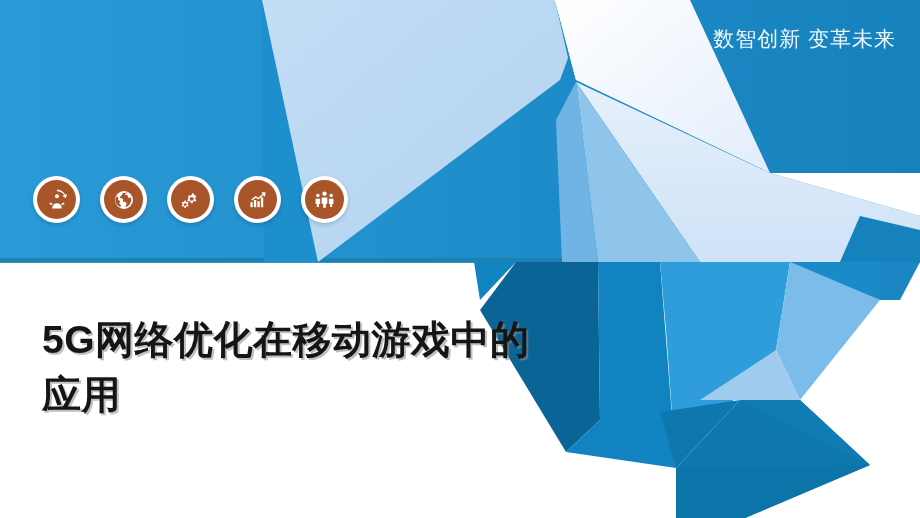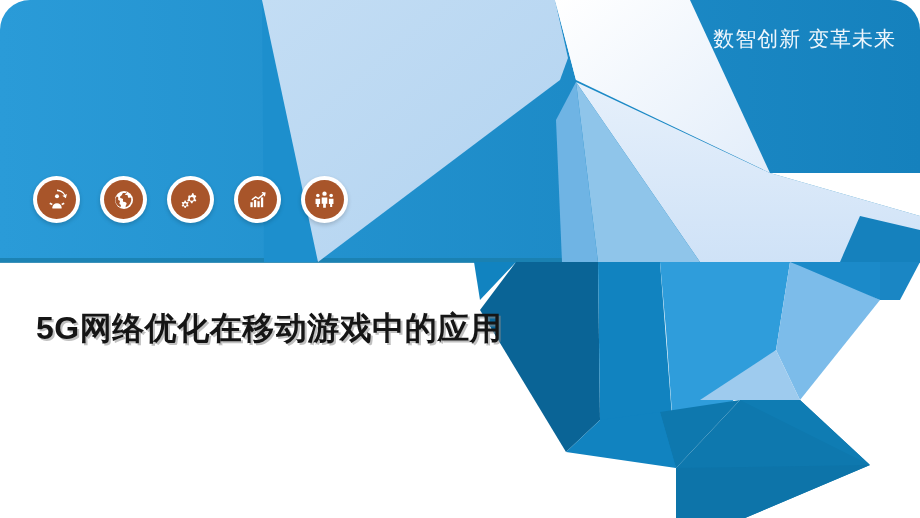--- a/index.html
+++ b/index.html
@@ -1,21 +1,21 @@
 <!DOCTYPE html>
 <html><head>
 <meta charset="utf-8">
 <style>
   html,body{margin:0;padding:0;}
   body{
     width:920px;height:518px;overflow:hidden;background:#ffffff;
     font-family:"Liberation Sans","DejaVu Sans",sans-serif;
   }
   #slide{
-    position:relative;width:920px;height:518px;overflow:hidden;background:#ffffff;border-radius:30px;
+    position:relative;width:920px;height:518px;overflow:hidden;background:#ffffff;
   }
   
   #bg-svg{position:absolute;left:0;top:0;width:920px;height:518px;display:block;}
 
   
   #tagline{
     position:absolute;right:24px;top:26px;
     font-size:21px;line-height:1.2;letter-spacing:1px;
     color:#eef6fc;white-space:nowrap;
     font-family:"Liberation Sans","DejaVu Sans",sans-serif;
@@ -38,22 +38,22 @@
     background:#a8552a;
     display:flex;align-items:center;justify-content:center;
   }
   .icon-inner svg{display:block;}
 
   
   #title-block{
     position:absolute;left:28px;top:298px;width:540px;
   }
   #title-text{
-    margin:8px;
-    font-size:32px;line-height:1.42;
+    margin:14px;
+    font-size:39px;line-height:1.42;
     font-weight:bold;
     color:#151515;
     letter-spacing:0.5px;
     text-shadow:2px 2px 0 rgba(140,140,140,0.55);
     font-family:"Liberation Sans","DejaVu Sans",sans-serif;
   }
 </style>
 </head>
 <body>
 

